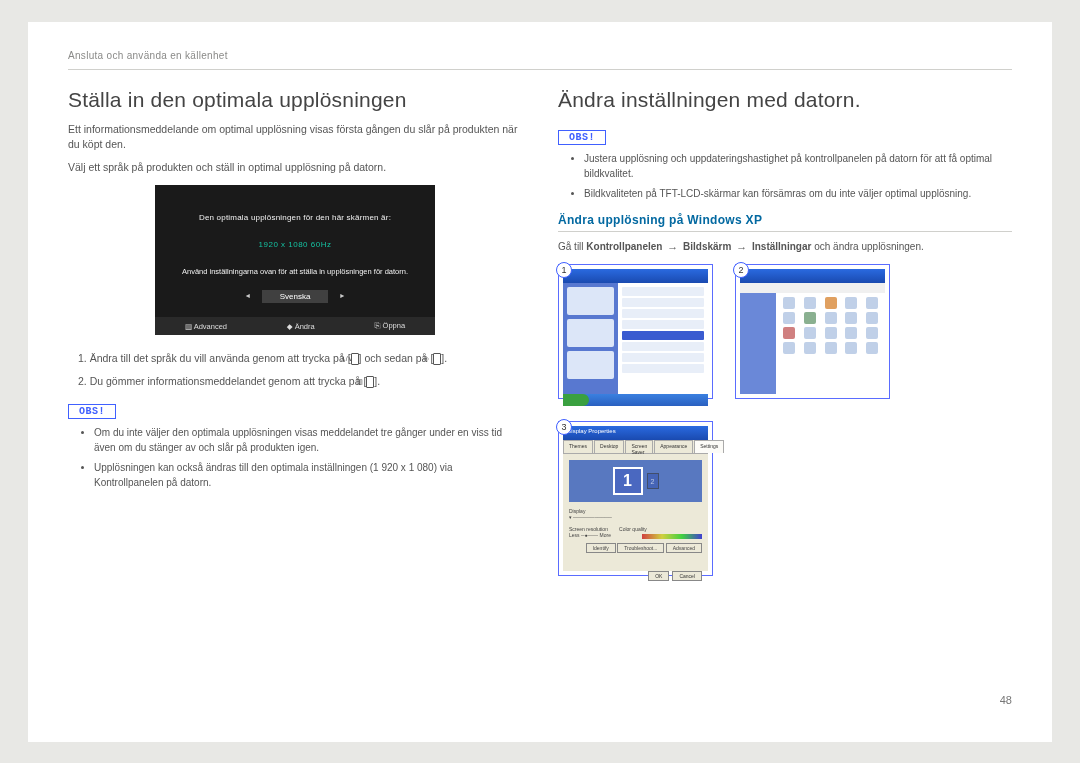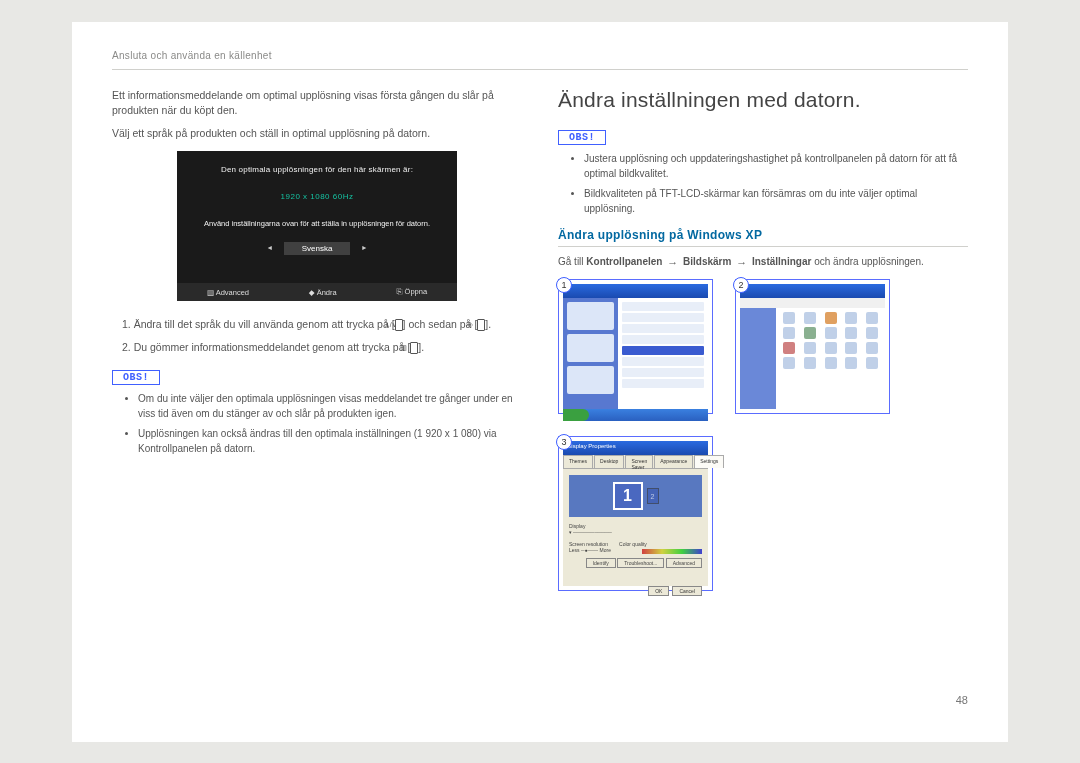--- a/index.html
+++ b/index.html
@@ -8,21 +8,21 @@
     width: 1080px;
     height: 763px;
     font-family: Arial, sans-serif;
     color: #333;
     display: flex;
     justify-content: center;
     align-items: center;
   }
   .page {
     background: #ffffff;
-    width: 936px;
+    width: 1024px;
     height: 720px;
     padding: 28px 40px 20px 40px;
     position: relative;
   }
   .header-line {
     font-size: 10px;
     color: #8a8a88;
     letter-spacing: 0.3px;
     border-bottom: 1px solid #d0d0cc;
     padding-bottom: 8px;
@@ -50,21 +50,21 @@
     background: #1a1a1a;
     width: 280px;
     height: 150px;
     margin: 10px auto 15px auto;
     padding: 14px;
     color: #f0f0f0;
     font-size: 8px;
     text-align: center;
     position: relative;
   }
-  .osd .line1 { margin-top: 0; margin-bottom: 18px; letter-spacing:0.2px;}
+  .osd .line1 { margin-top: 14px; margin-bottom: 18px; letter-spacing:0.2px;}
   .osd .res { color: #15c0a0; margin-bottom: 18px; letter-spacing:0.5px;}
   .osd .line3 { margin-bottom: 14px; font-size:7.5px;}
   .osd .lang {
     background: #404040;
     color: #fff;
     display: inline-block;
     padding: 2px 18px;
     font-size: 8px;
     position:relative;
   }
@@ -175,20 +175,21 @@
 </style>
 </head>
 <body>
 
 <div class="page">
   <div class="header-line">Ansluta och använda en källenhet</div>
 
   <div class="columns">
 
     <div class="col">
+      <h1>Ställa in den optimala upplösningen</h1>
       <p class="body">Ett informationsmeddelande om optimal upplösning visas första gången du slår på produkten när du köpt den.</p>
       <p class="body">Välj ett språk på produkten och ställ in optimal upplösning på datorn.</p>
 
       <div class="osd">
         <div class="line1">Den optimala upplösningen för den här skärmen är:</div>
         <div class="res">1920 x 1080  60Hz</div>
         <div class="line3">Använd inställningarna ovan för att ställa in upplösningen för datorn.</div>
         <span class="lang">Svenska</span>
         <div class="bar">
           <span>▥ <span>Advanced</span></span>

